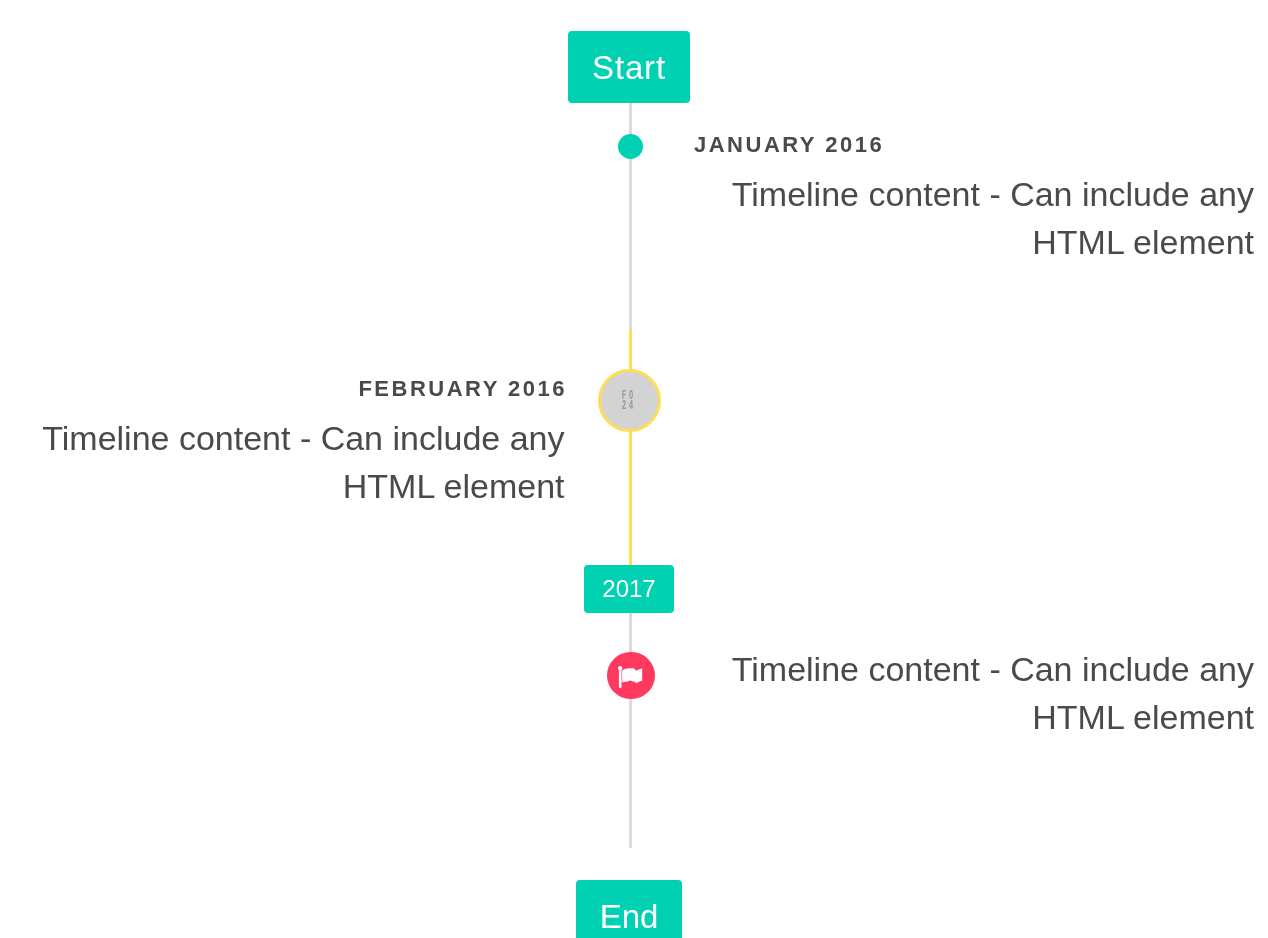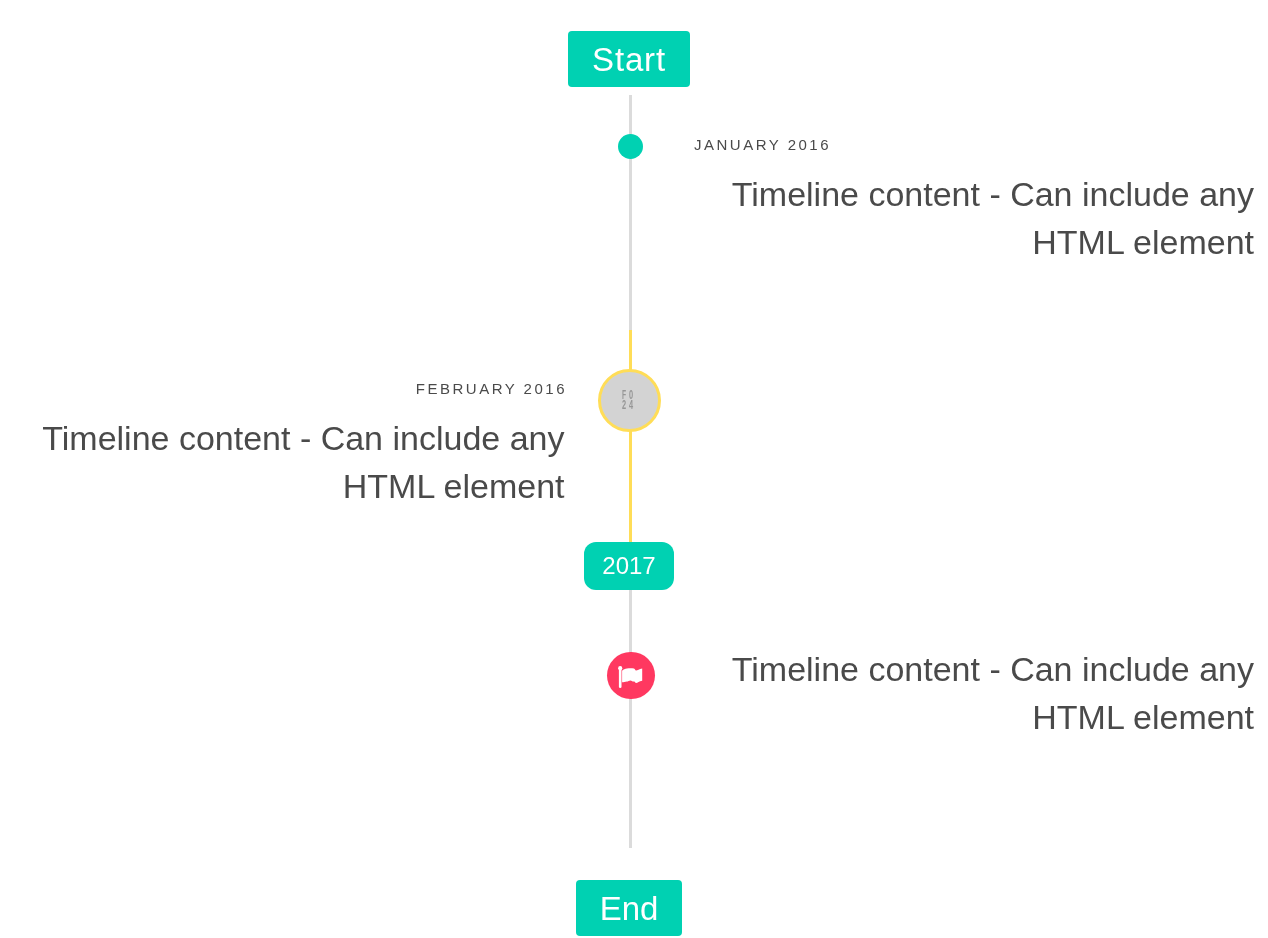--- a/index.html
+++ b/index.html
@@ -4,28 +4,28 @@
 <title>Timeline</title>
 <style>
   html,body{margin:0;padding:0;background:#fff;}
   body{width:1268px;height:938px;position:relative;overflow:hidden;
        font-family:"Liberation Sans",sans-serif;color:#4a4a4a;
        -webkit-font-smoothing:antialiased;}
   .line{position:absolute;left:629px;width:2.6px;background:#dbdbdb;}
   .line.warn{background:#ffdd57;}
   .tag{position:absolute;display:flex;align-items:center;justify-content:center;
        background:#00d1b2;color:#fff;border-radius:4px;line-height:1;}
-  .tag.big{font-size:33px;height:56px;}
+  .tag.big{font-size:33px;height:72px;}
   .tag.small{font-size:24px;height:48px;width:90px;left:584px;}
   .mark{position:absolute;border-radius:50%;}
   .c{position:absolute;width:560px;}
   .c.r{left:694px;}
   .c.l{left:4.5px;text-align:right;}
-  .heading{margin:0 0 10px 0;position:relative;top:0.75px;font-size:15px;line-height:33px;letter-spacing:2.5px;
-           text-transform:uppercase;}
+  .heading{margin:0 0 10px 0;position:relative;top:0.75px;font-size:22px;line-height:33px;letter-spacing:2.5px;
+           text-transform:uppercase;font-weight:bold;}
   .c.l .heading{margin-right:-2.5px;}
   .txt{margin:0;font-size:34px;line-height:48px;text-align:right;}
 </style>
 </head>
 <body>
 
   <div class="line" style="top:95px;height:753px;"></div>
   <div class="line warn" style="top:330px;height:235px;"></div>
 
   <div class="tag big" style="left:568px;top:31px;width:122px;letter-spacing:0.85px;">Start</div>
@@ -43,21 +43,21 @@
       <text x="9.1" y="11.5" textLength="4.1" lengthAdjust="spacingAndGlyphs">0</text>
       <text x="1.9" y="22" textLength="4.1" lengthAdjust="spacingAndGlyphs">2</text>
       <text x="9.1" y="22" textLength="4.1" lengthAdjust="spacingAndGlyphs">4</text>
     </g>
   </svg>
   <div class="c l" style="top:362px;margin-top:9px;">
     <p class="heading">February 2016</p>
     <p class="txt">Timeline content - Can include any HTML element</p>
   </div>
 
-  <div class="tag small" style="top:542px;border-radius:12px;">2017</div>
+  <div class="tag small" style="top:565px;">2017</div>
 
   <div class="mark" style="left:607px;top:651.5px;width:47.5px;height:47.5px;background:#ff3860;"></div>
   <svg style="position:absolute;left:615px;top:664px;" width="30" height="26" viewBox="0 0 30 26">
     <g fill="#fff">
       <rect x="3.9" y="2.7" width="2.6" height="21.3" rx="1.3"></rect>
       <circle cx="5.2" cy="4.2" r="2.1"></circle>
       <path d="M7.1 6.7 C8.5 5.2 10 4.5 12 4.4 C14.5 4.3 17 4.3 19 4.5 C20 4.8 20.2 6.5 21 6.6 C22.5 6.7 24 4.5 27.2 4.4 L27.2 16.8 C24 16.9 22.5 19.2 21 19.1 C20.2 19 20 17.3 19 17.5 C17.3 17.8 16.6 16.4 15.5 16.4 C14 16.4 13 17.5 12 17.5 C10 17.6 8.5 18.2 7.1 18.3 Z"></path>
     </g>
   </svg>
   <div class="c r" style="top:645px;">

